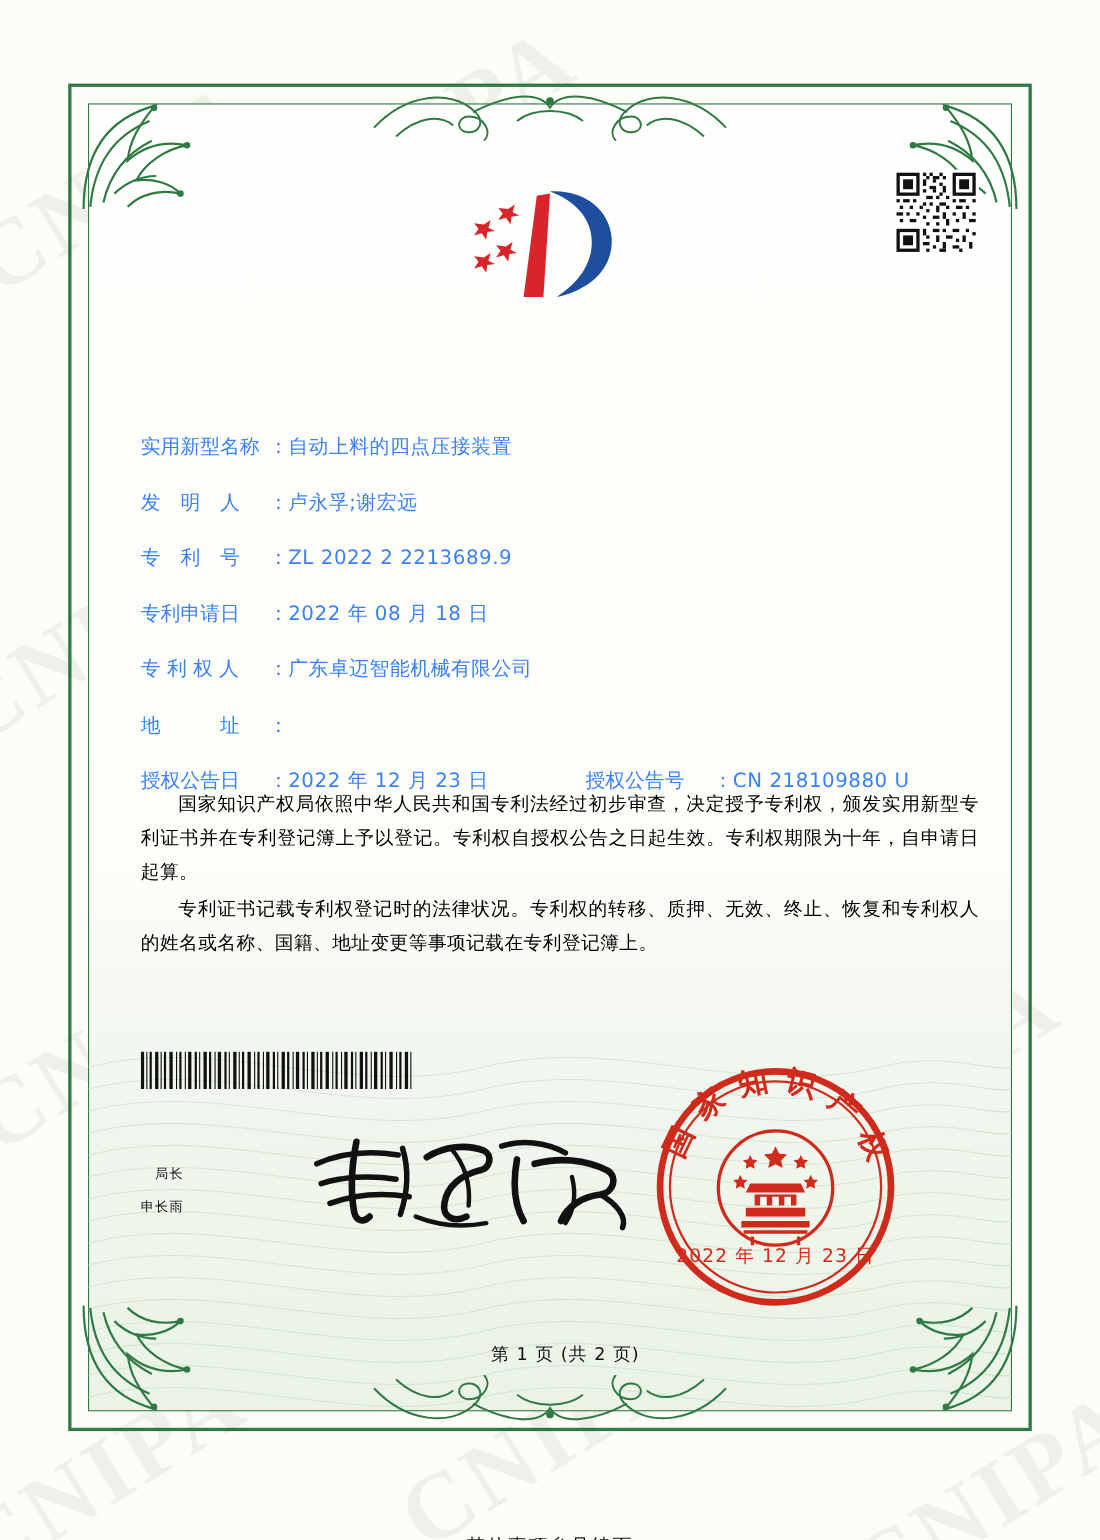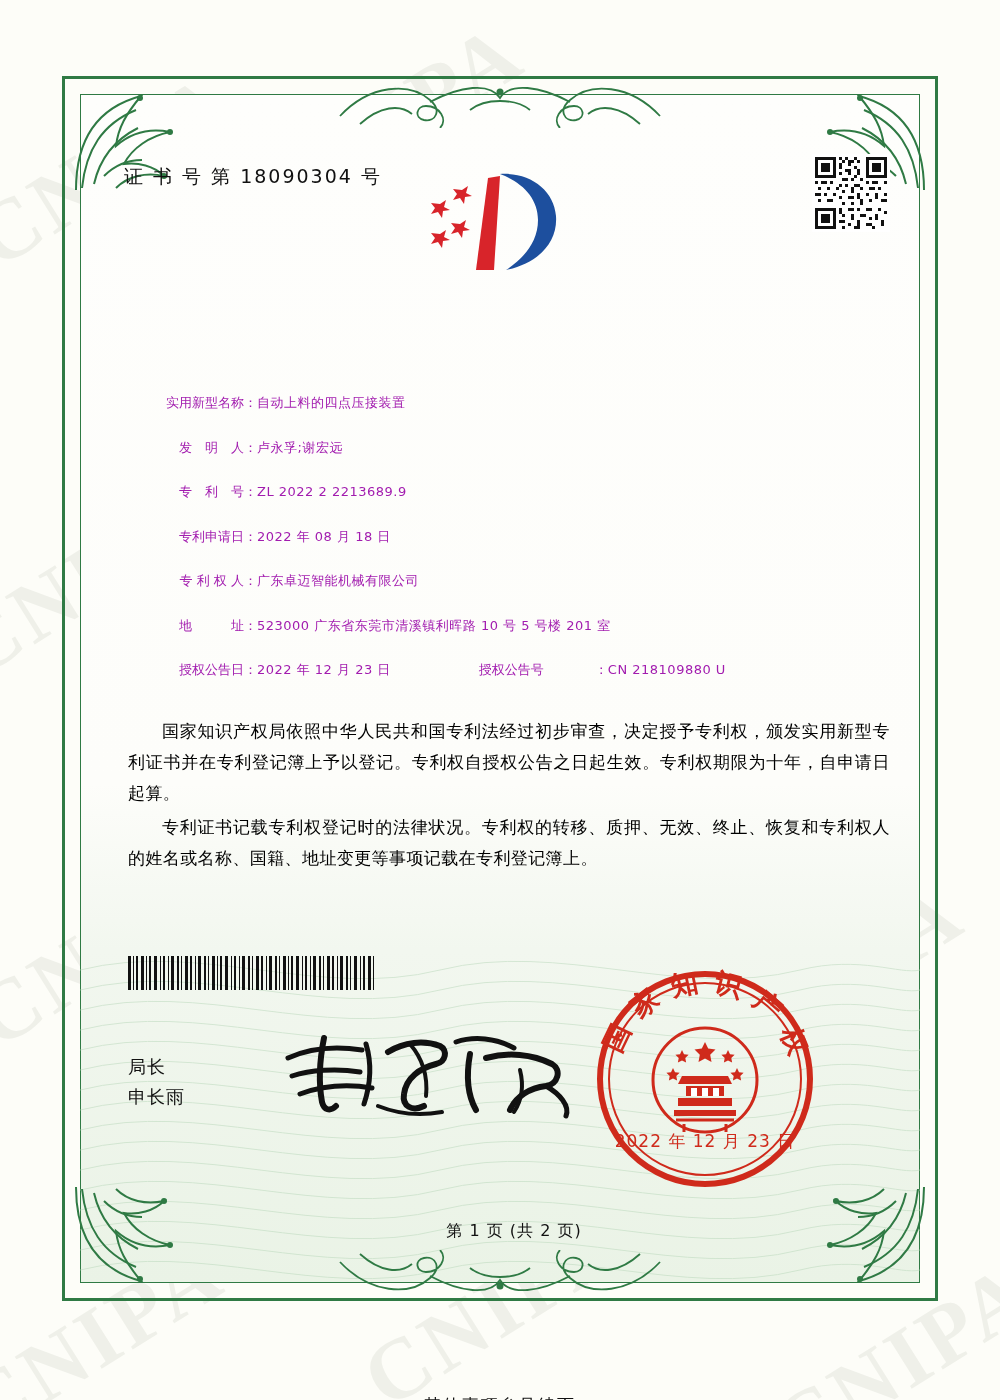--- a/index.html
+++ b/index.html
@@ -155,23 +155,22 @@
   .fields {
     position: absolute;
     left: 48px;
     top: 300px;
     width: 760px;
   }
   .field {
     display: flex;
     align-items: baseline;
     margin-bottom: 26.5px;
-    font-size: 13px;
-    color: #a21caf;
-    text-align: right;
+    font-size: 18px;
+    color: #3b82f6;
   }
   .fl {
     width: 116px;
     flex: none;
     letter-spacing: 0px;
     display: flex;
     justify-content: space-between;
   }
   .fl.tight { letter-spacing: 0; display: block; }
   .fv {
@@ -207,24 +206,25 @@
     width: 248px;
     height: 34px;
   }
   .barcode svg { display: block; }
 
   
   .sig-label {
     position: absolute;
     left: 48px;
     top: 958px;
-    font-size: 18px;
+    font-size: 12px;
     line-height: 30px;
     color: #111;
     letter-spacing: 1px;
+    text-align: right;
   }
   .sig-hand {
     position: absolute;
     left: 190px;
     top: 930px;
     width: 330px;
     height: 96px;
   }
   .sig-hand svg { display: block; }
 
@@ -393,21 +393,20 @@
         <path d="M170,34 C185,22 215,22 230,34"></path>
         <circle cx="200" cy="16" r="3.5" fill="currentColor" stroke="none"></circle>
         <path d="M60,48 C80,30 100,28 112,38"></path>
         <path d="M340,48 C320,30 300,28 288,38"></path>
       </g>
     </svg>
   </div>
 
   <div class="content">
 
-    <div class="cert-no">证 书 号 第 18090304 号</div>
 
     <div class="qr">
       <svg width="78" height="78" viewBox="0 0 78 78" xmlns="http://www.w3.org/2000/svg">
         <rect width="78" height="78" fill="#ffffff"></rect>
         <g fill="#111">
           <rect x="3" y="3" width="21" height="21"></rect>
             <rect x="6" y="6" width="15" height="15" fill="#fff"></rect>
             <rect x="9" y="9" width="9" height="9"></rect>
           <rect x="54" y="3" width="21" height="21"></rect>
             <rect x="57" y="6" width="15" height="15" fill="#fff"></rect>
@@ -534,21 +533,20 @@
 
       <div class="field">
         <span class="fl tight">专 利 权 人</span>
         <span>：</span>
         <span class="fv">广东卓迈智能机械有限公司</span>
       </div>
 
       <div class="field">
         <span class="fl tight">地　　　址</span>
         <span>：</span>
-        <span class="fv">523000 广东省东莞市清溪镇利晖路 10 号 5 号楼 201 室</span>
       </div>
 
       <div class="field dual">
         <span class="fl tight">授权公告日</span>
         <span>：</span>
         <span class="fv">2022 年 12 月 23 日</span>
         <span class="second-label">授权公告号</span>
         <span>：</span>
         <span class="fv">CN 218109880 U</span>
       </div>

